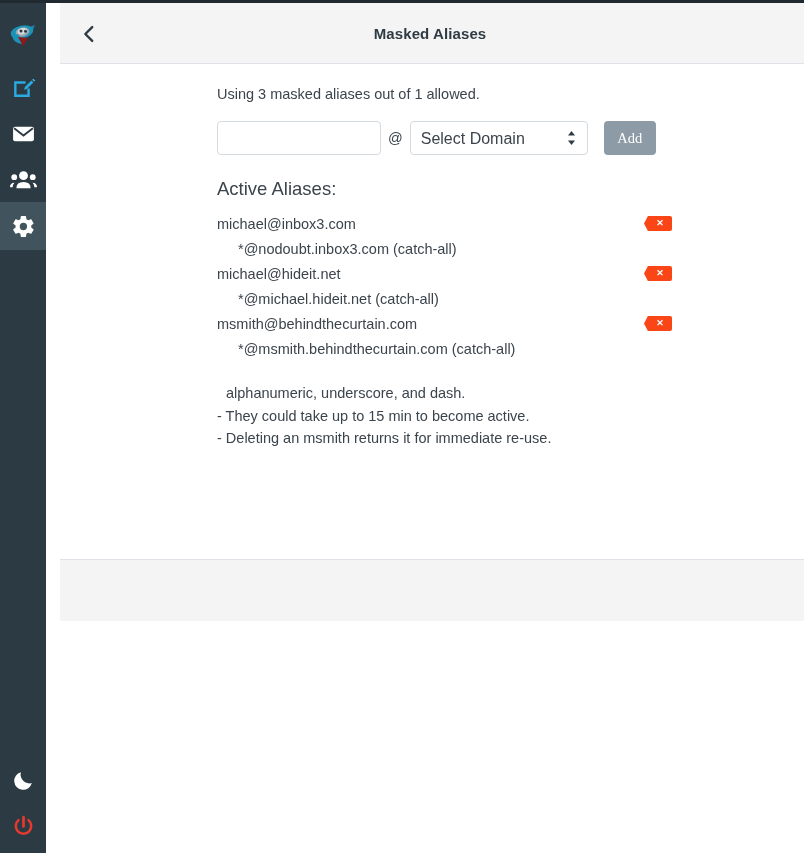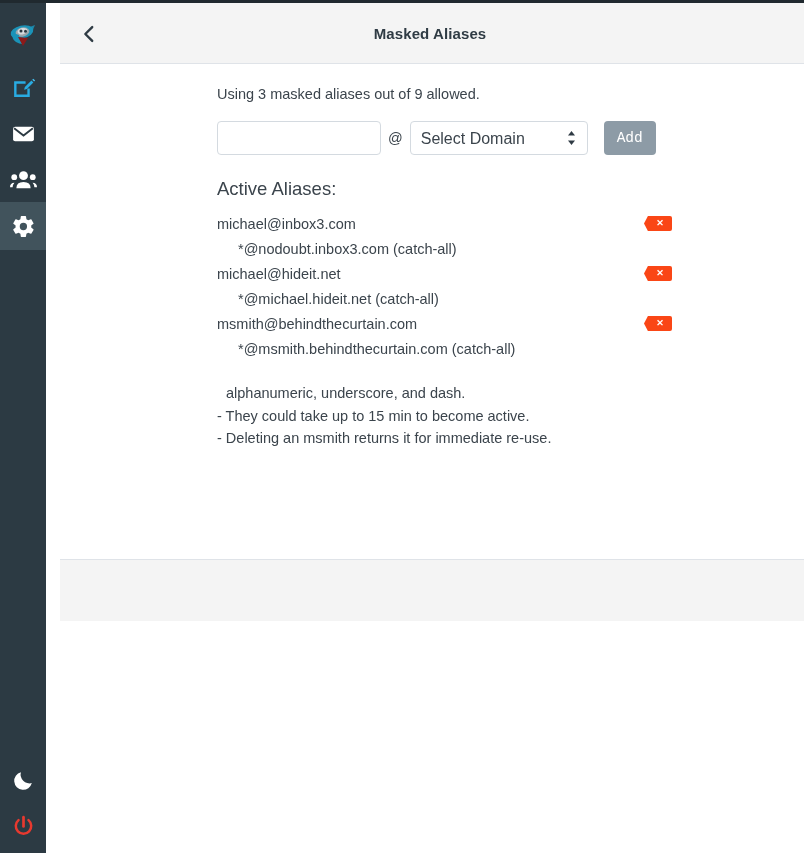--- a/index.html
+++ b/index.html
@@ -164,21 +164,21 @@
   }
   .add-btn {
     margin-left: 16px;
     width: 52px;
     height: 34px;
     background: #8d9ba6;
     color: #ffffff;
     border: 0;
     border-radius: 4px;
     font-size: 14.5px;
-    font-family: Liberation Mono, monospace;
+    font-family: Liberation Serif, serif;
     cursor: pointer;
   }
 
   .section-title {
     position: absolute;
     left: 157px;
     top: 114px;
     font-size: 18.5px;
     color: #3b444c;
     font-weight: normal;
@@ -344,21 +344,21 @@
           <svg class="icon-svg" width="22" height="22" viewBox="0 0 24 24">
             <path d="M15.5 4.5 L8 12 L15.5 19.5" fill="none" stroke="#2f3b44" stroke-width="2.6" stroke-linecap="round" stroke-linejoin="round"></path>
           </svg>
         </span>
       </button>
       <div class="page-title">Masked Aliases</div>
     </div>
 
     <div class="content">
 
-      <div class="quota-line">Using 3 masked aliases out of 9 allowed.</div>
+      <div class="quota-line">Using 3 masked aliases out of 1 allowed.</div>
 
       <div class="add-row">
         <input class="alias-input" type="text" placeholder="" style="">
         <span class="at-sign">@</span>
         <span class="select-wrap">
           <select class="domain-select">
             <option>Select Domain</option>
           </select>
           <span class="select-arrows">
             <svg width="9" height="15" viewBox="0 0 9 15">

